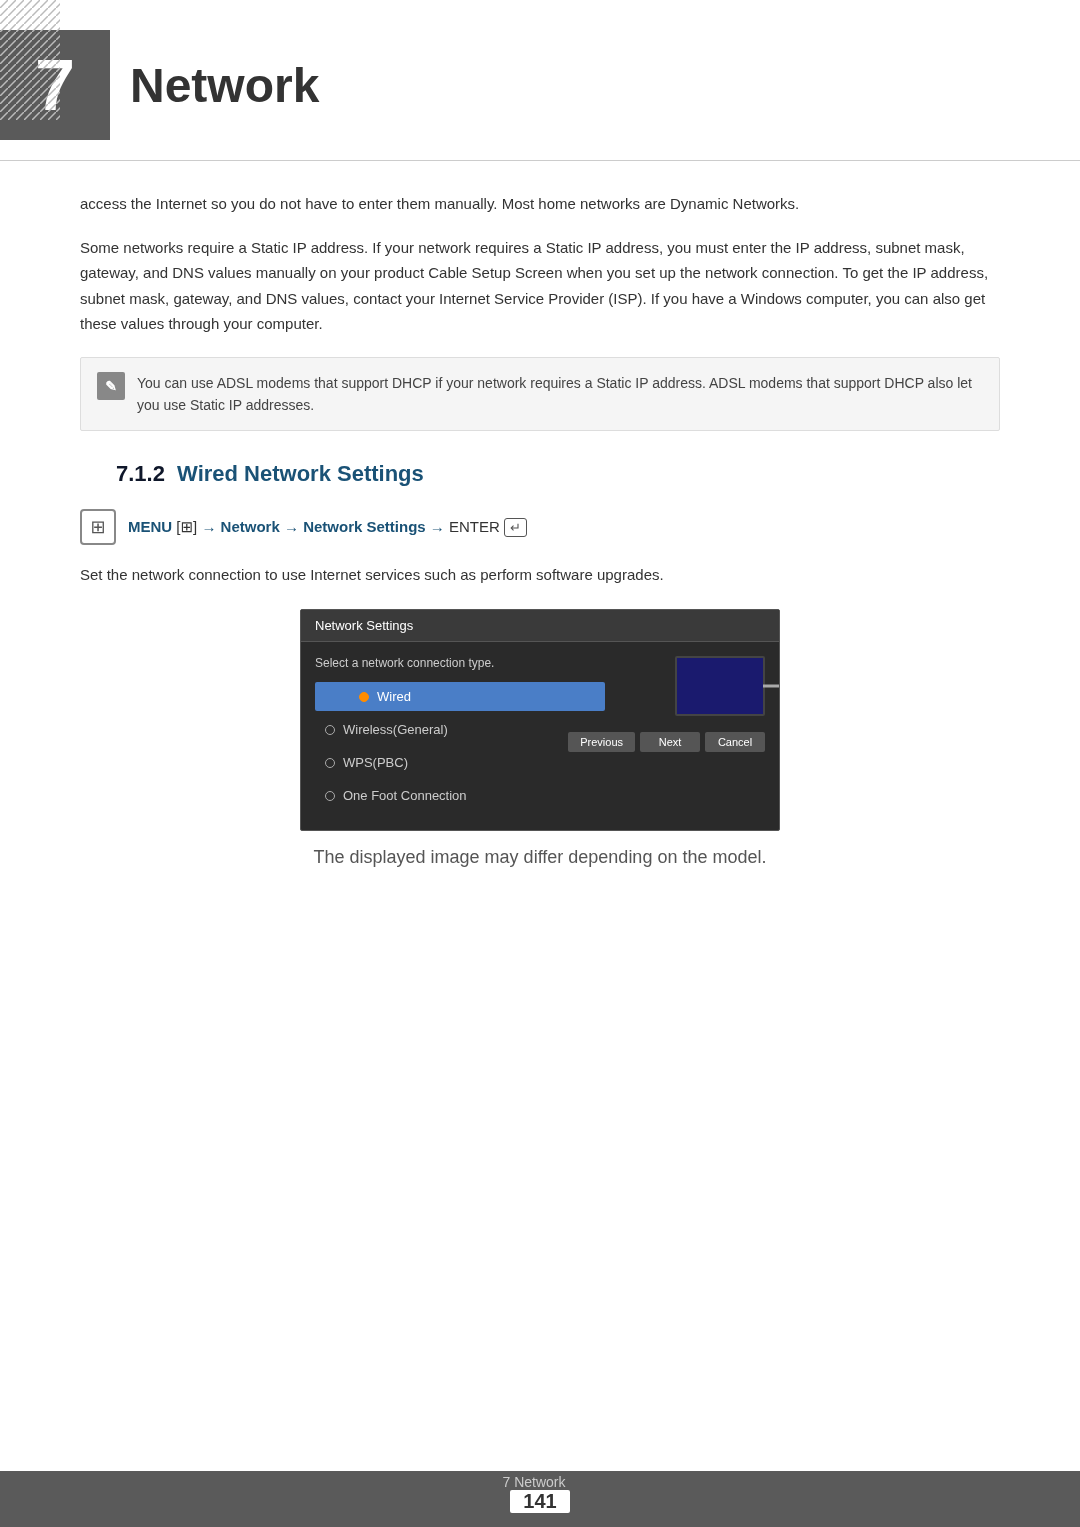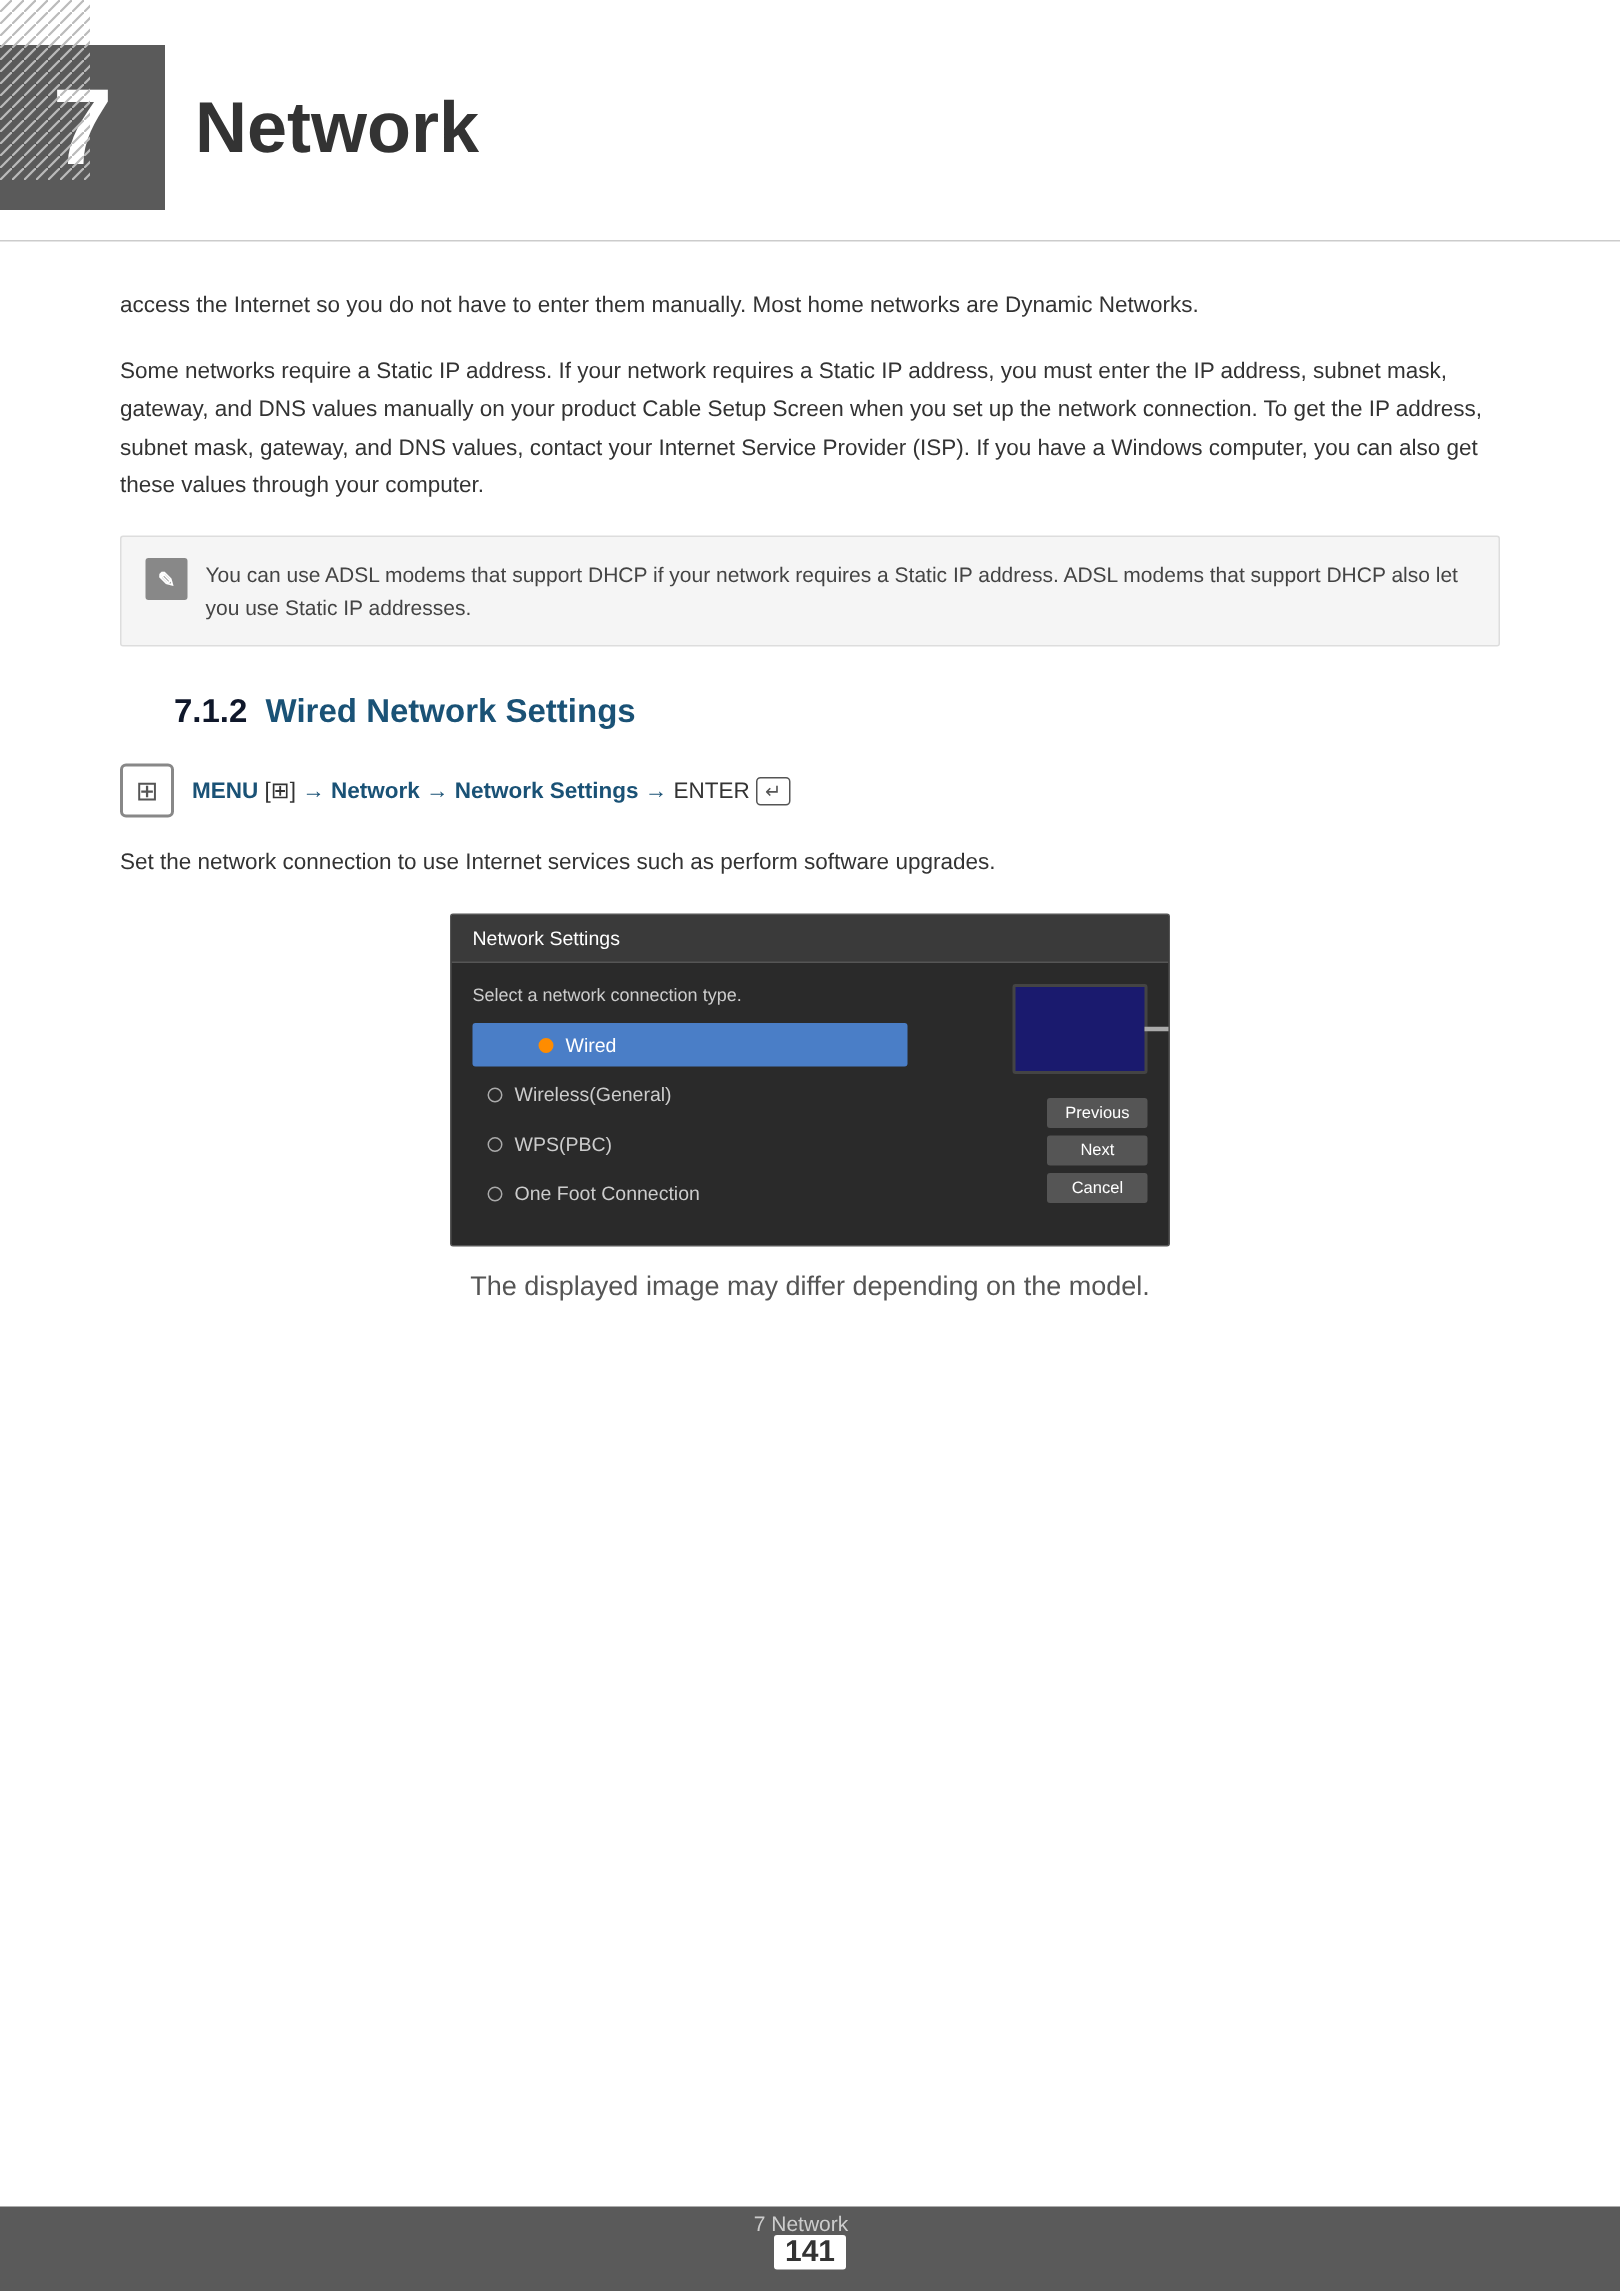--- a/index.html
+++ b/index.html
@@ -250,21 +250,21 @@
     }
     .connect-desc {
       font-size: 10px;
       color: #bbb;
       line-height: 1.4;
       text-align: left;
       width: 130px;
     }
     .dialog-buttons {
       display: flex;
-      flex-direction: column;
+      flex-direction: row;
       gap: 5px;
       margin-top: 4px;
     }
     .dialog-btn {
       background: #555;
       color: #fff;
       font-size: 11px;
       padding: 4px 12px;
       border: none;
       border-radius: 2px;
@@ -298,21 +298,21 @@
     .footer-chapter {
       font-size: 14px;
       color: #ccc;
       margin-right: 12px;
     }
     .footer-page {
       background: #fff;
       color: #333;
       font-size: 20px;
       font-weight: bold;
-      width: 48px;
+      width: 60px;
       height: 36px;
       display: flex;
       align-items: center;
       justify-content: center;
       border-radius: 2px;
     }
   </style>
 </head>
 <body>
 

